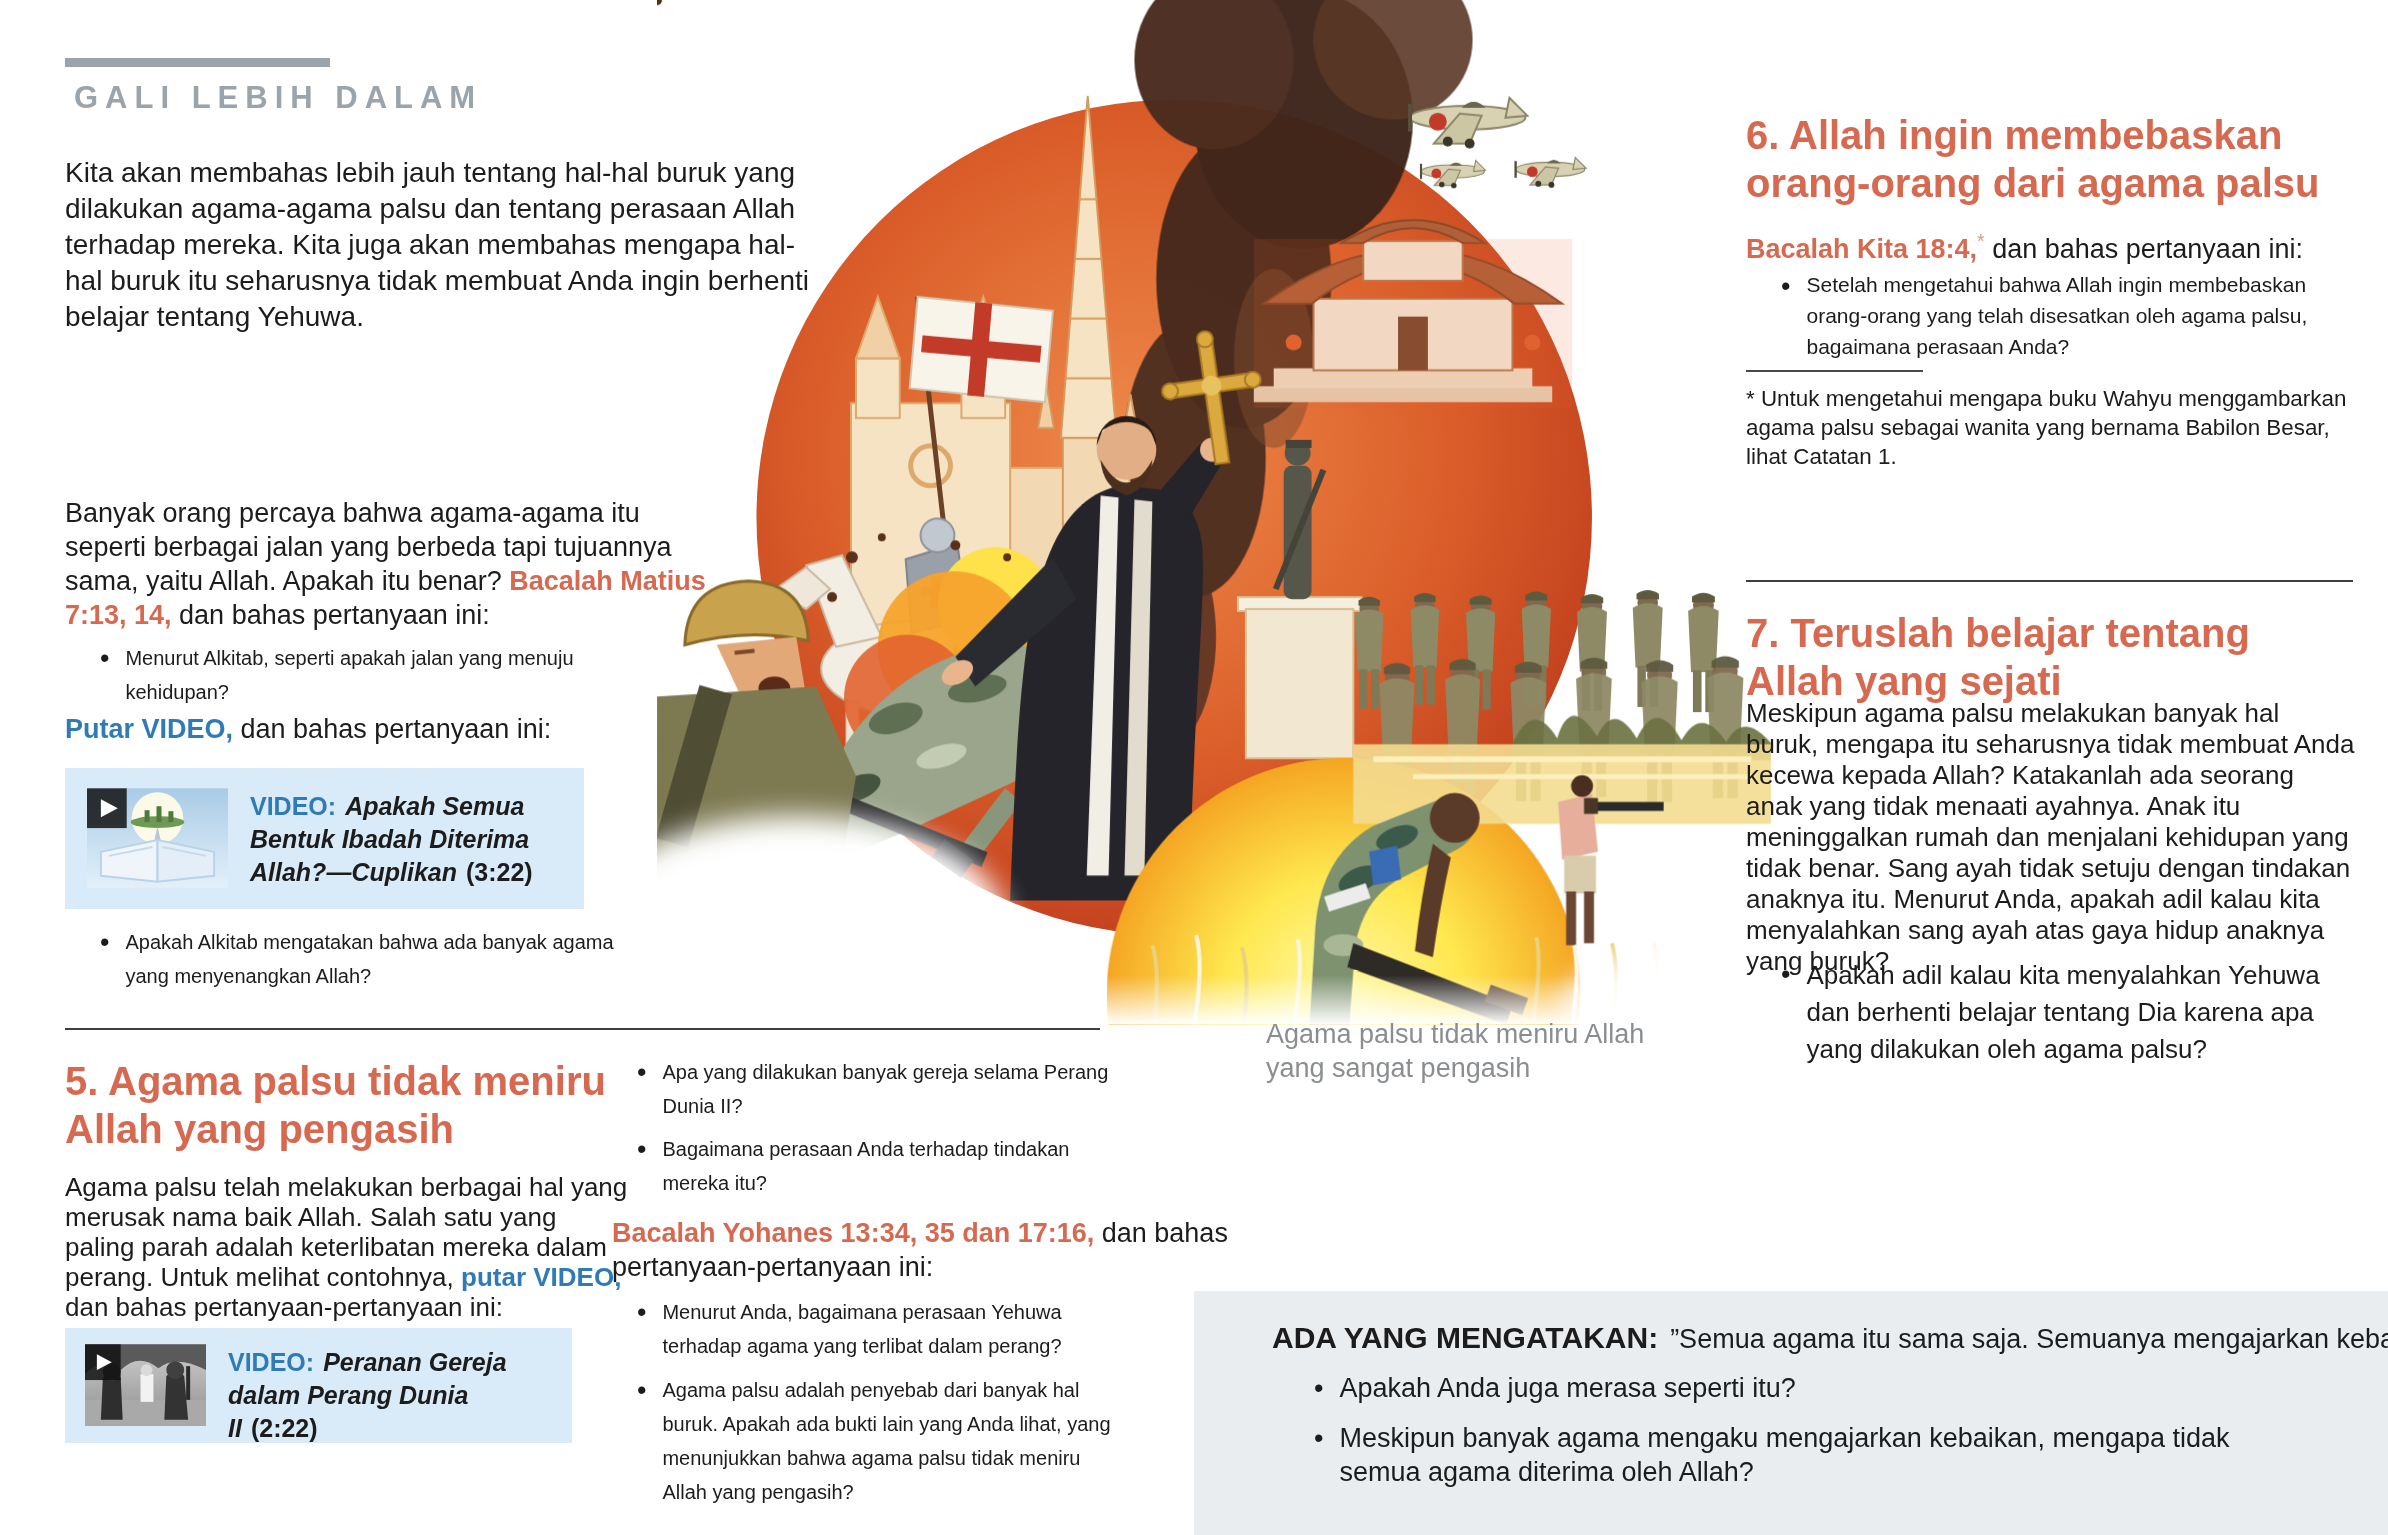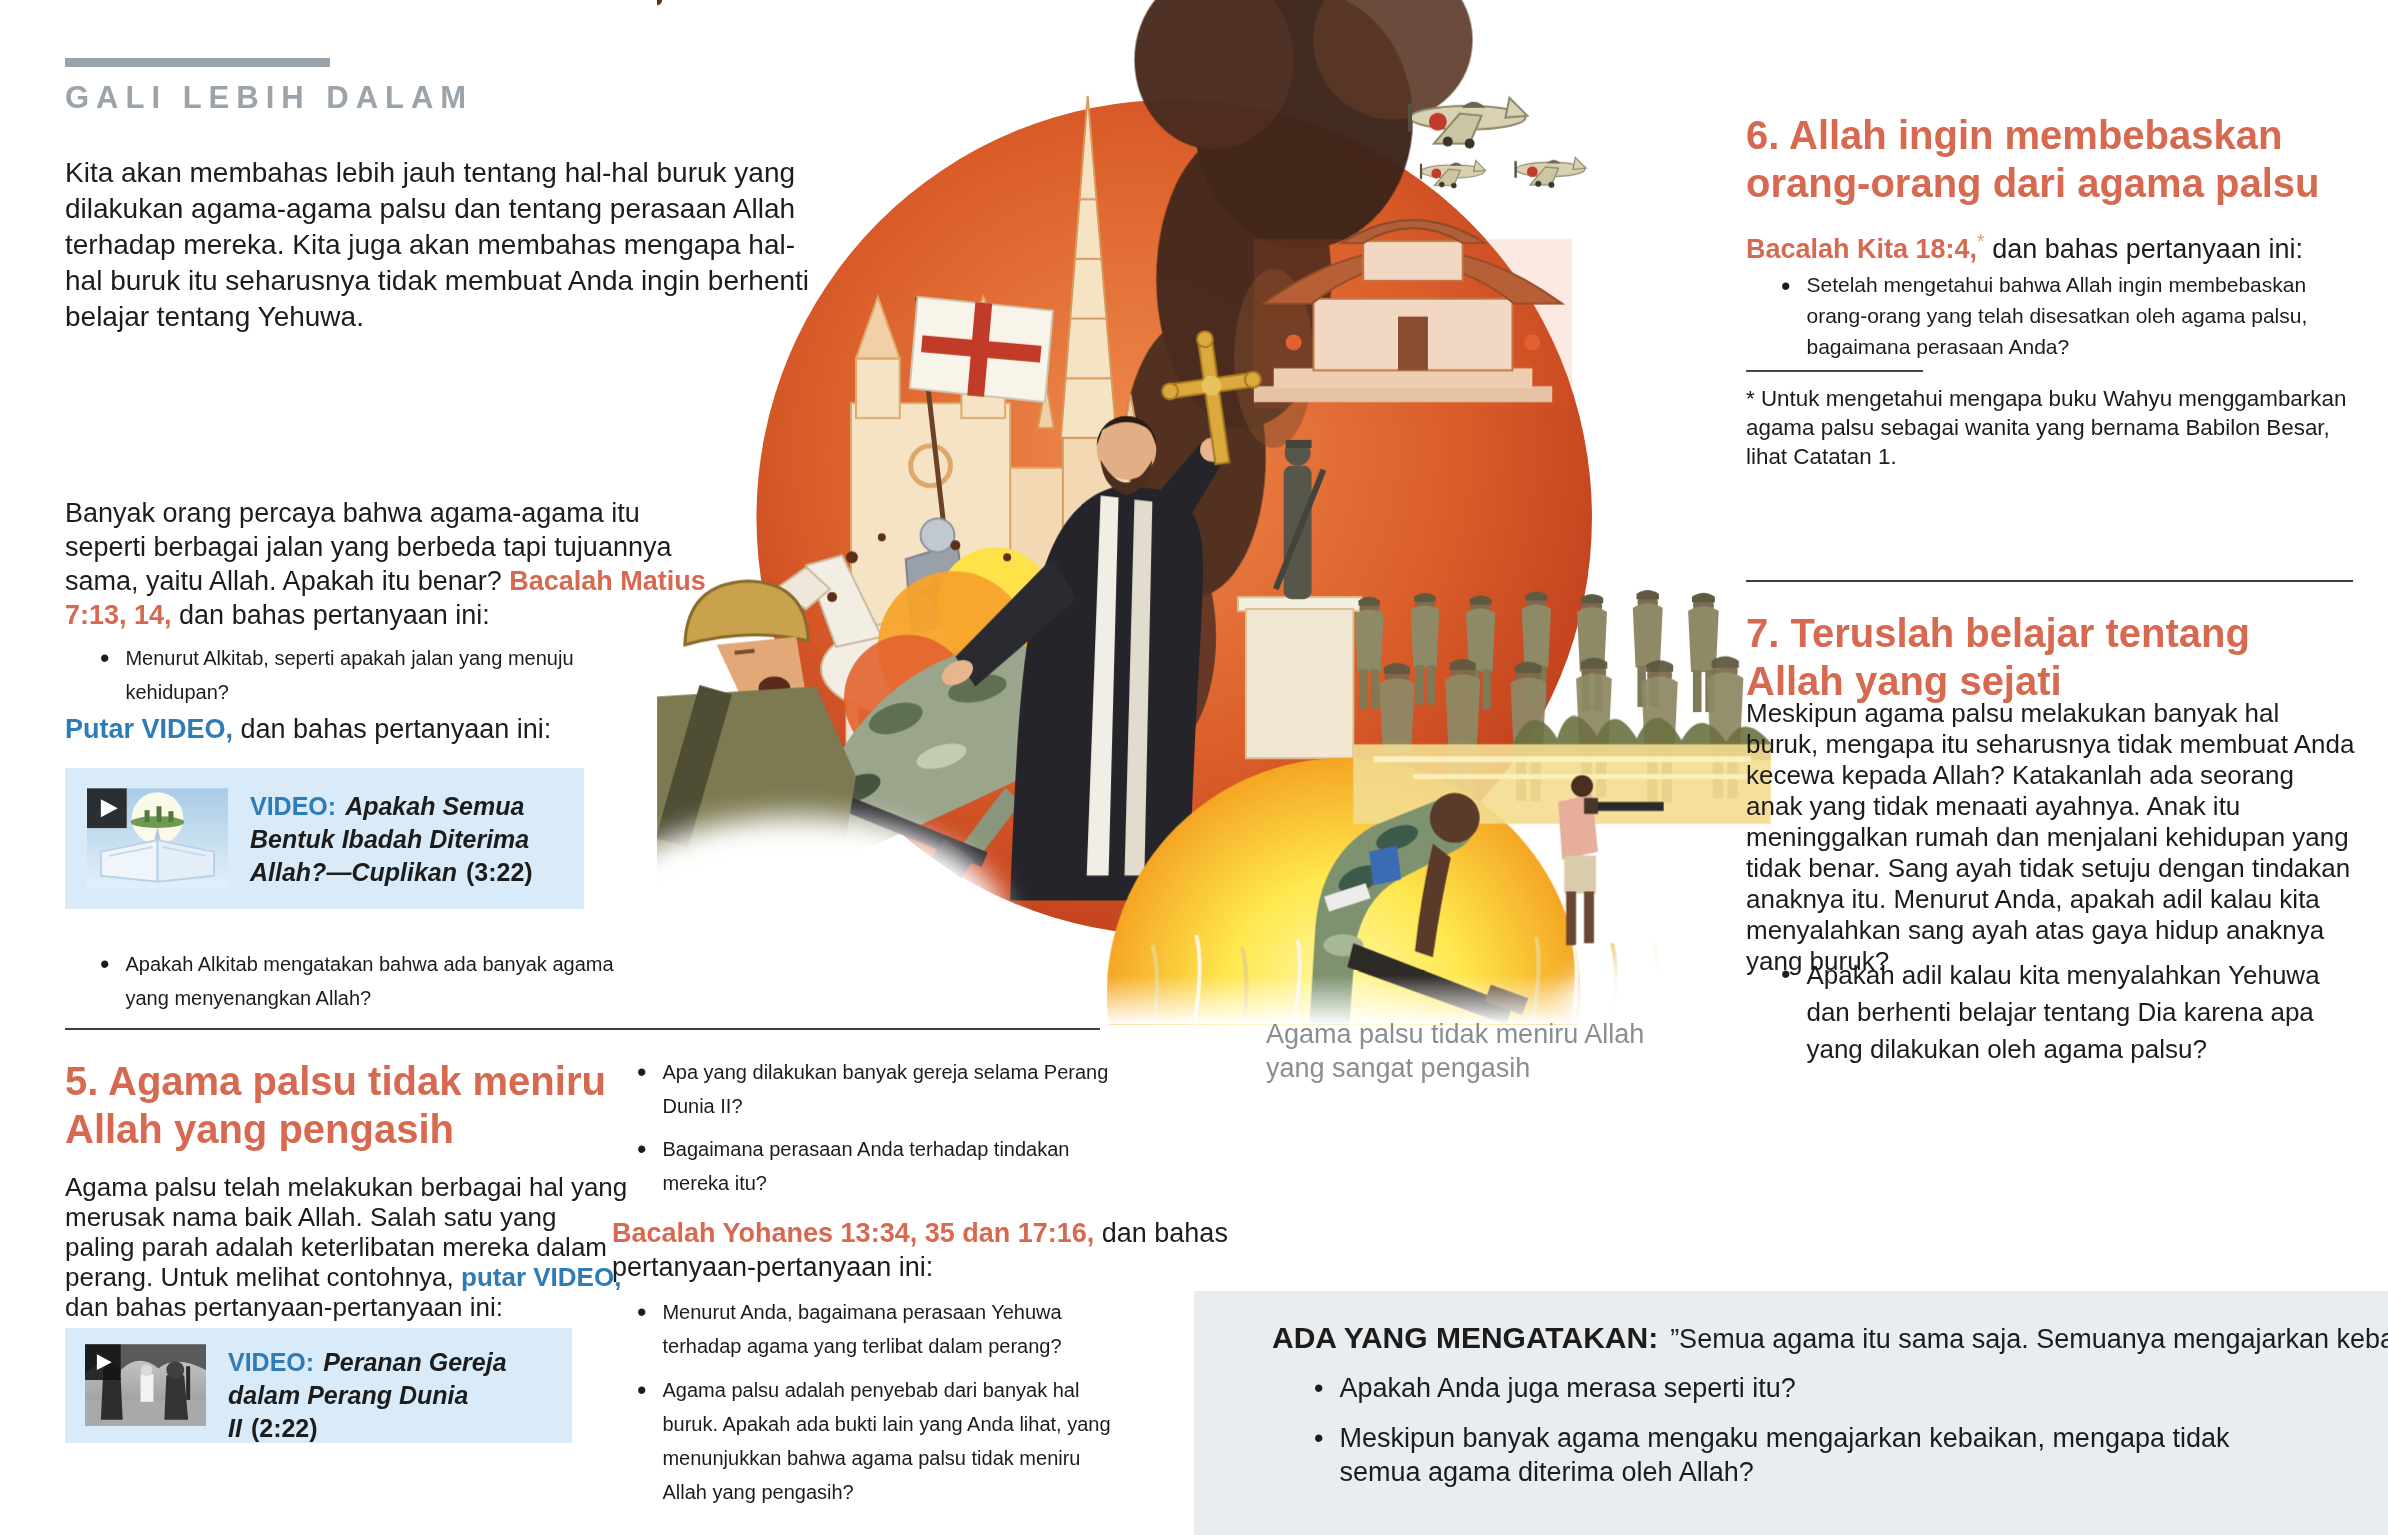--- a/index.html
+++ b/index.html
@@ -4,21 +4,21 @@
 <style>
   :root{
     --accent:#D6694F; --blue:#2F7BB5; --vbox:#D9EAF8; --saybg:#E9EDF0;
     --kicker:#9CA4AB; --caption:#8B8E90; --ink:#1C1C1C;
   }
   html,body{margin:0;padding:0;background:#fff;}
   body{font-family:"Liberation Sans",sans-serif;color:var(--ink);}
   .page{position:relative;width:2388px;height:1535px;background:#fff;overflow:hidden;}
   .abs{position:absolute;}
   .kbar{background:var(--kicker);height:9px;width:265px;}
-  .kicker{color:var(--kicker);font-weight:bold;font-size:31px;letter-spacing:7px;}
+  .kicker{color:var(--kicker);font-weight:bold;font-size:31px;letter-spacing:7px;margin-left:9px;}
   .h{color:var(--accent);font-weight:bold;font-size:40px;line-height:48px;}
   .body{font-size:27px;line-height:34px;}
   .intro{font-size:28px;line-height:36px;}
   .link-red{color:var(--accent);font-weight:bold;}
   .link-blue{color:var(--blue);font-weight:bold;cursor:pointer;}
   .fn-star{color:#DB9A85;font-size:0.72em;vertical-align:super;}
   .bullet{display:flex;font-size:20px;line-height:34px;}
   .bullet::before{content:"\2022";margin-right:16px;font-size:27px;line-height:34px;}
   .divider{height:2px;background:#3E3E3E;}
   .vbox{background:var(--vbox);display:flex;align-items:flex-start;gap:22px;padding:20px 22px;box-sizing:border-box;cursor:pointer;}
@@ -72,21 +72,21 @@
         <path d="M128,64 L71,52 L71,94 L128,88 Z" fill="#E3EEF8" stroke="#B9D3E8" stroke-width="2"></path>
         <line x1="22" y1="68" x2="66" y2="59" stroke="#C6DAEA" stroke-width="2"></line>
         <line x1="120" y1="68" x2="76" y2="59" stroke="#C6DAEA" stroke-width="2"></line>
         <rect x="0" y="0" width="40" height="40" fill="rgba(18,18,18,0.85)"></rect>
         <polygon points="14,11 14,29 31,20" fill="#FFFFFF"></polygon>
       </svg>
     </div>
     <div class="vtext"><span class="vlabel">VIDEO:</span><span class="vtitle">Apakah Semua Bentuk Ibadah Diterima Allah?—Cuplikan</span><span class="vdur">(3:22)</span></div>
   </div>
 
-  <div class="abs bullet" style="left:100px;top:947px;width:557px;">
+  <div class="abs bullet" style="left:100px;top:925px;width:557px;">
     <span>Apakah Alkitab mengatakan bahwa ada banyak agama yang menyenangkan Allah?</span>
   </div>
 
   <div class="abs divider" style="left:65px;top:1028px;width:1035px;"></div>
 
   <div class="abs h" style="left:65px;top:1057px;">
     <span style="display:block;">5. Agama palsu tidak meniru</span>
     <span style="display:block;">Allah yang pengasih</span>
   </div>
 

